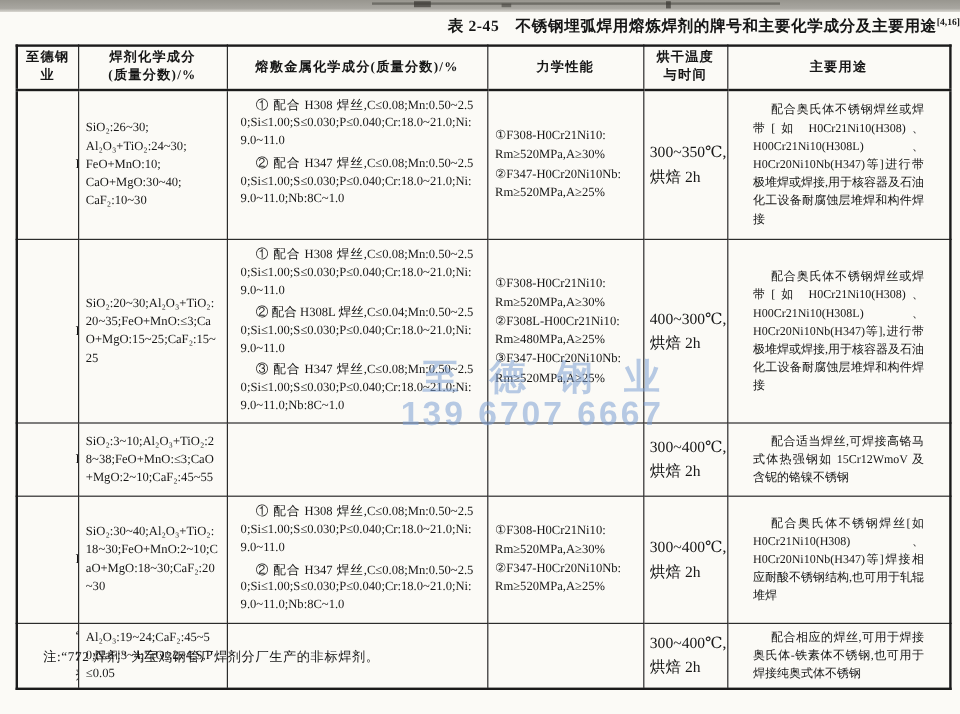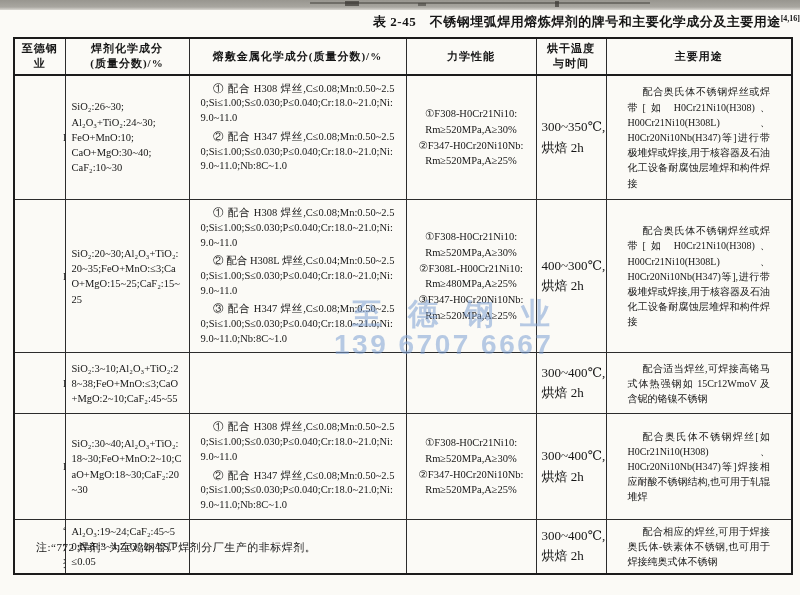--- a/index.html
+++ b/index.html
@@ -37,21 +37,21 @@
   .flux-table tbody td { border-top:1.5px solid #222; }
   .flux-table th {
     font-size:11px; font-weight:bold; text-align:center; vertical-align:middle;
     white-space:pre-line; line-height:1.4; letter-spacing:1px;
   }
   td.c-brand { text-align:center; vertical-align:middle; font-size:11px; white-space:pre-line; line-height:1.5; letter-spacing:.5px;padding-left:48px; }
   td.c-flux  { font-size:10.5px; line-height:1.45; vertical-align:middle; text-align:justify;
                word-break:break-all; white-space:pre-line; padding:3px 6px; }
   td.c-dep   { font-size:10.5px; line-height:1.4; vertical-align:middle; padding:2px 7px; }
   td.c-dep p { margin:4px; text-indent:1.2em; text-align:justify; word-break:break-all; }
-  td.c-mech  { font-size:10.5px; line-height:1.5; vertical-align:middle; white-space:pre-line; padding:16px 6px;text-align:center; }
+  td.c-mech  { font-size:10.5px; line-height:1.5; vertical-align:middle; white-space:pre-line; padding:16px 6px; }
   td.c-dry   { font-size:13px; line-height:1.6; vertical-align:middle; white-space:pre-line; }
   td.c-use   { font-size:10px; line-height:1.52; vertical-align:middle; padding:2px 21px;margin-left:20px; }
   td.c-use div { text-indent:1.5em; text-align:justify; }
 
   .footnote {
     position:absolute; top:540px; left:36px; font-size:11px; letter-spacing:.5px;
   }
 
   .wm { position:absolute; pointer-events:none; z-index:5;
         font-family:"Liberation Sans","DejaVu Sans",sans-serif; font-weight:bold; }

